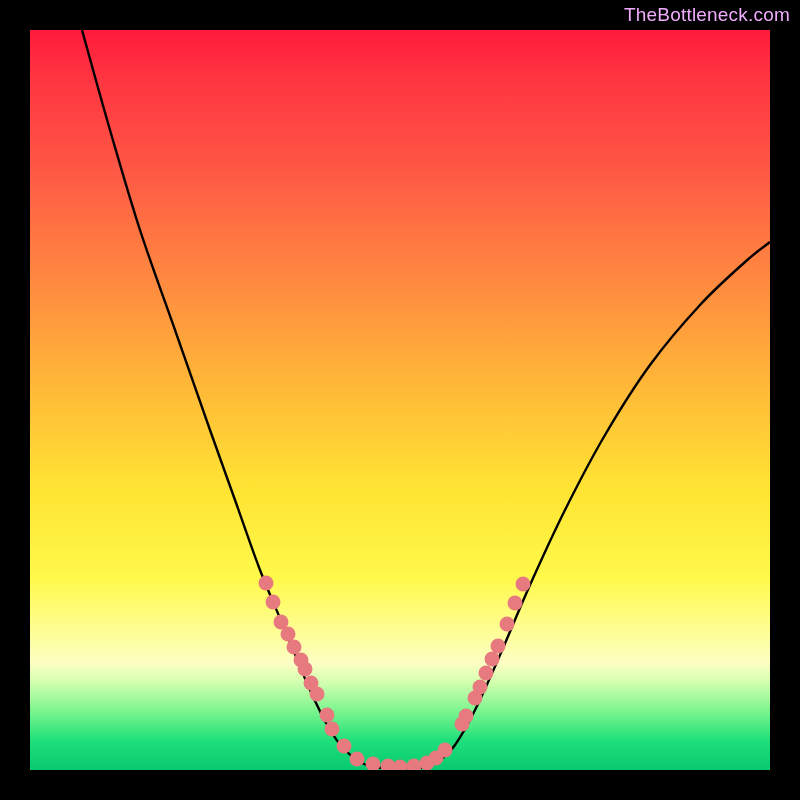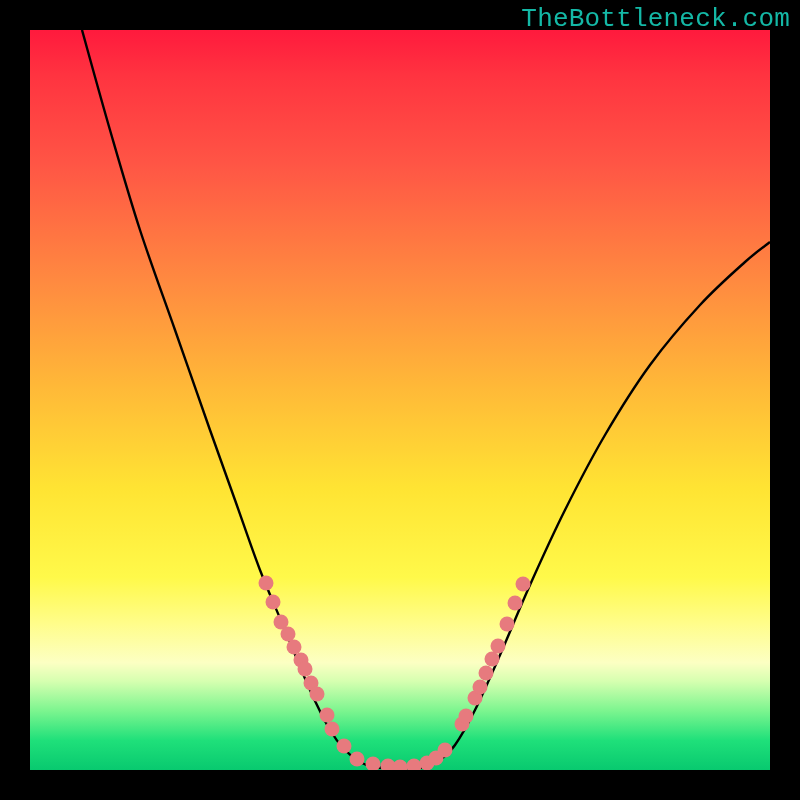--- a/index.html
+++ b/index.html
@@ -29,23 +29,23 @@
       #d6ffb0 88%,
       #7cf58f 92%,
       #1fe07a 96%,
       #08c96f 100%
     );
   }
   .watermark {
     position: absolute;
     top: 4px;
     right: 10px;
-    font-family: Liberation Mono, monospace;
-    font-size: 26px;
-    color: #14b8a6;
+    font-family: Liberation Sans, sans-serif;
+    font-size: 19px;
+    color: #f0abfc;
     font-weight: 500;
     letter-spacing: 0.2px;
   }
   svg {
     position: absolute;
     left: 0;
     top: 0;
   }
 </style>
 </head>

